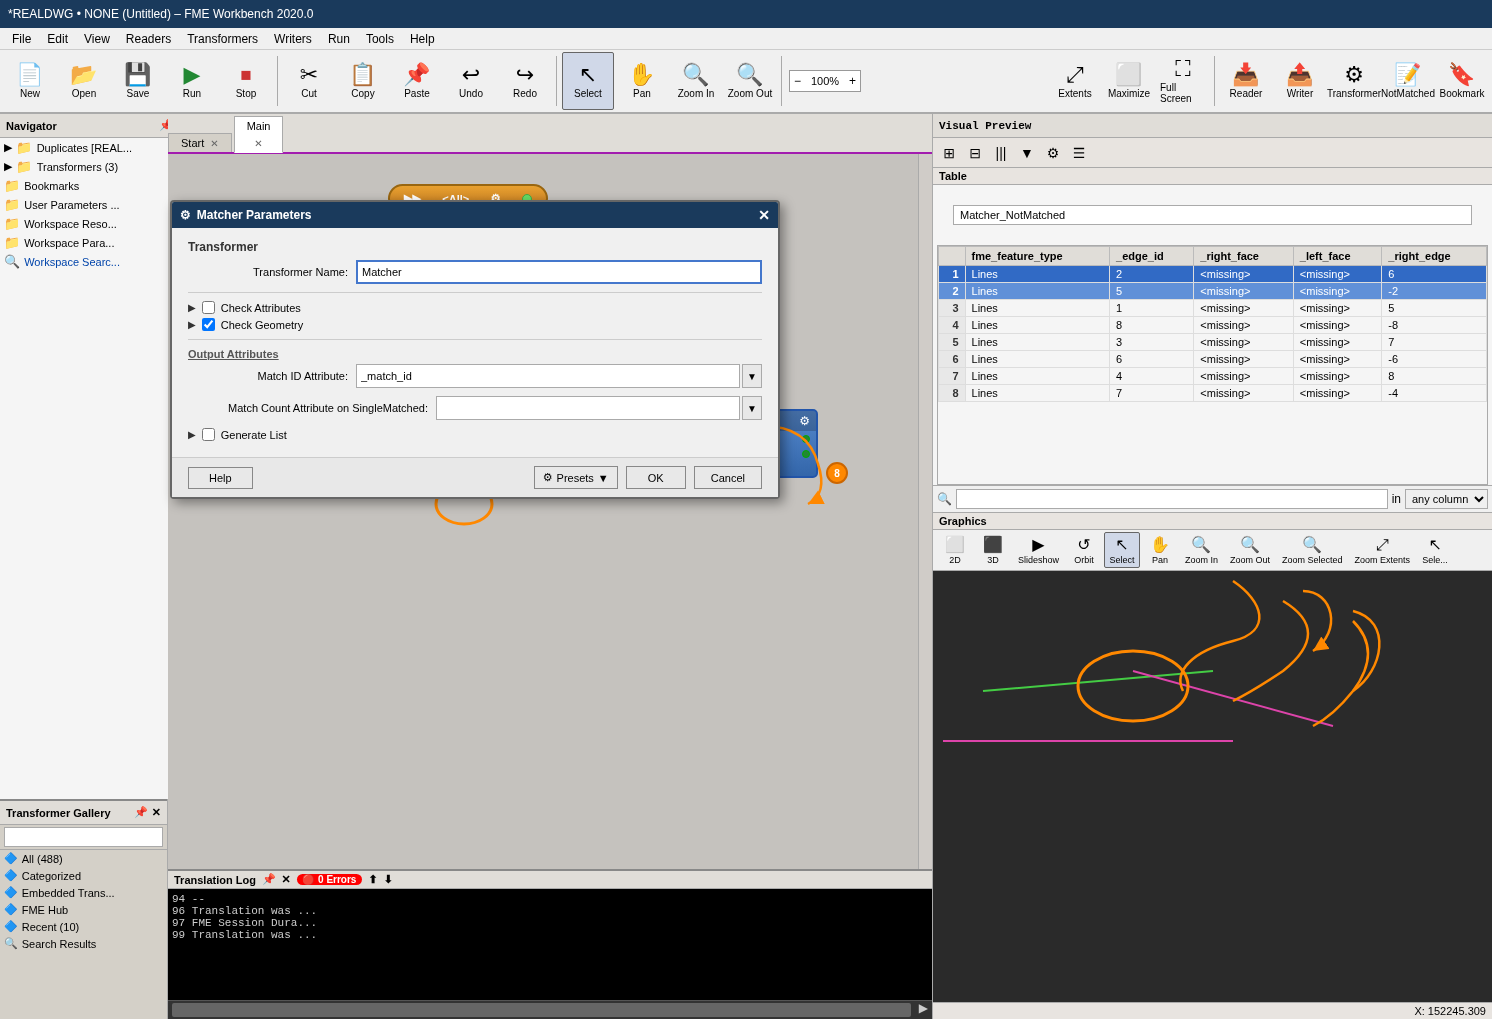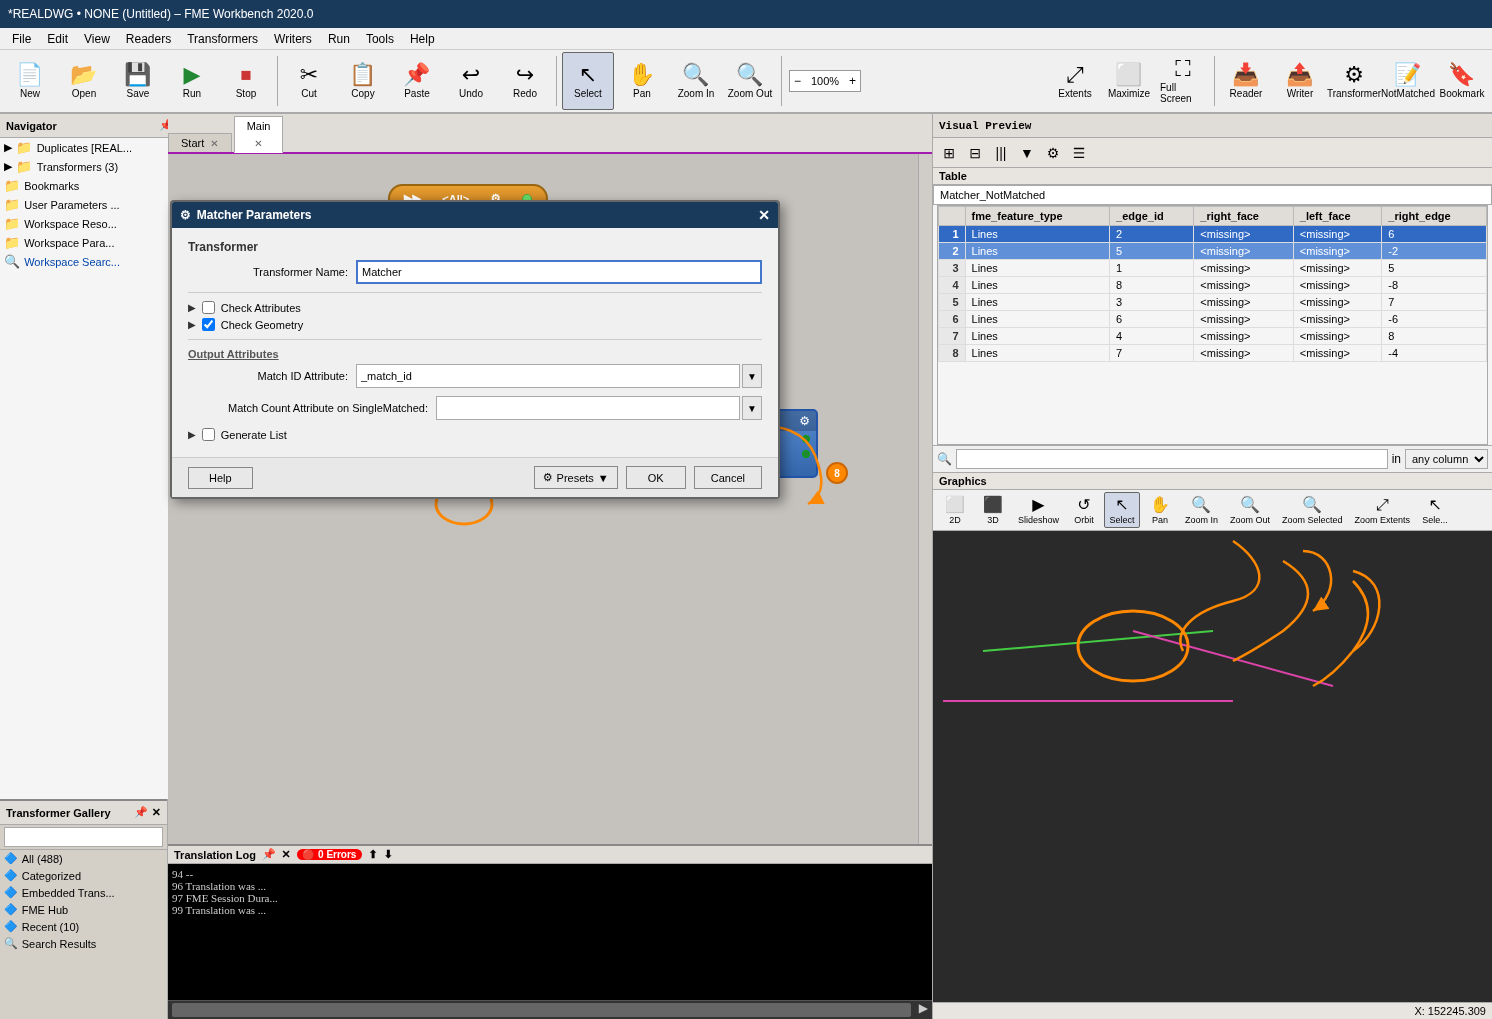--- a/index.html
+++ b/index.html
@@ -176,21 +176,21 @@
       font-weight: bold;
       background: #e8e4e0;
       border-bottom: 1px solid #aaa;
     }
     .dataset-name {
       padding: 3px 6px;
       font-size: 11px;
       background: white;
       border-bottom: 1px solid #ccc;
       border: 1px solid #aaa;
-      margin: 0;
+      margin: 20px;
     }
 
     
     .data-table-container {
       overflow-x: auto;
       overflow-y: auto;
       flex: 1;
       border: 1px solid #aaa;
       margin: 0 4px;
     }
@@ -296,21 +296,21 @@
       border-top: 1px solid #aaa;
       padding: 2px 6px;
       font-size: 11px;
       display: flex;
       justify-content: flex-end;
     }
     .translation-log {
       flex: 1;
       background: #000;
       color: #ccc;
-      font-family: Liberation Serif, serif;
+      font-family: Liberation Mono, monospace;
       font-size: 11px;
       overflow-y: auto;
       padding: 4px;
     }
     .log-header {
       background: #e0ddd8;
       display: flex;
       align-items: center;
       padding: 2px 6px;
       border-bottom: 1px solid #aaa;
@@ -841,21 +841,21 @@
         <defs>
           <marker id="orange-arrow" markerWidth="8" markerHeight="8" refX="6" refY="3" orient="auto">
             <path d="M0,0 L0,6 L6,3 z" fill="#ff8800"></path>
           </marker>
         </defs>
       </svg>
 
       <div class="scroll-bar-v"></div>
     </div>
 
-    <div style="height:175px;border-top:2px solid #888;display:flex;flex-direction:column;">
+    <div style="height:150px;border-top:2px solid #888;display:flex;flex-direction:column;">
       <div class="log-header">
         <span>Translation Log</span>
         <span style="cursor:pointer;">📌</span>
         <span style="cursor:pointer;">✕</span>
         <span class="error-badge">🔴 0 Errors</span>
         <span style="cursor:pointer;">⬆</span>
         <span style="cursor:pointer;">⬇</span>
       </div>
       <div class="translation-log">
         <div>94  --</div>

